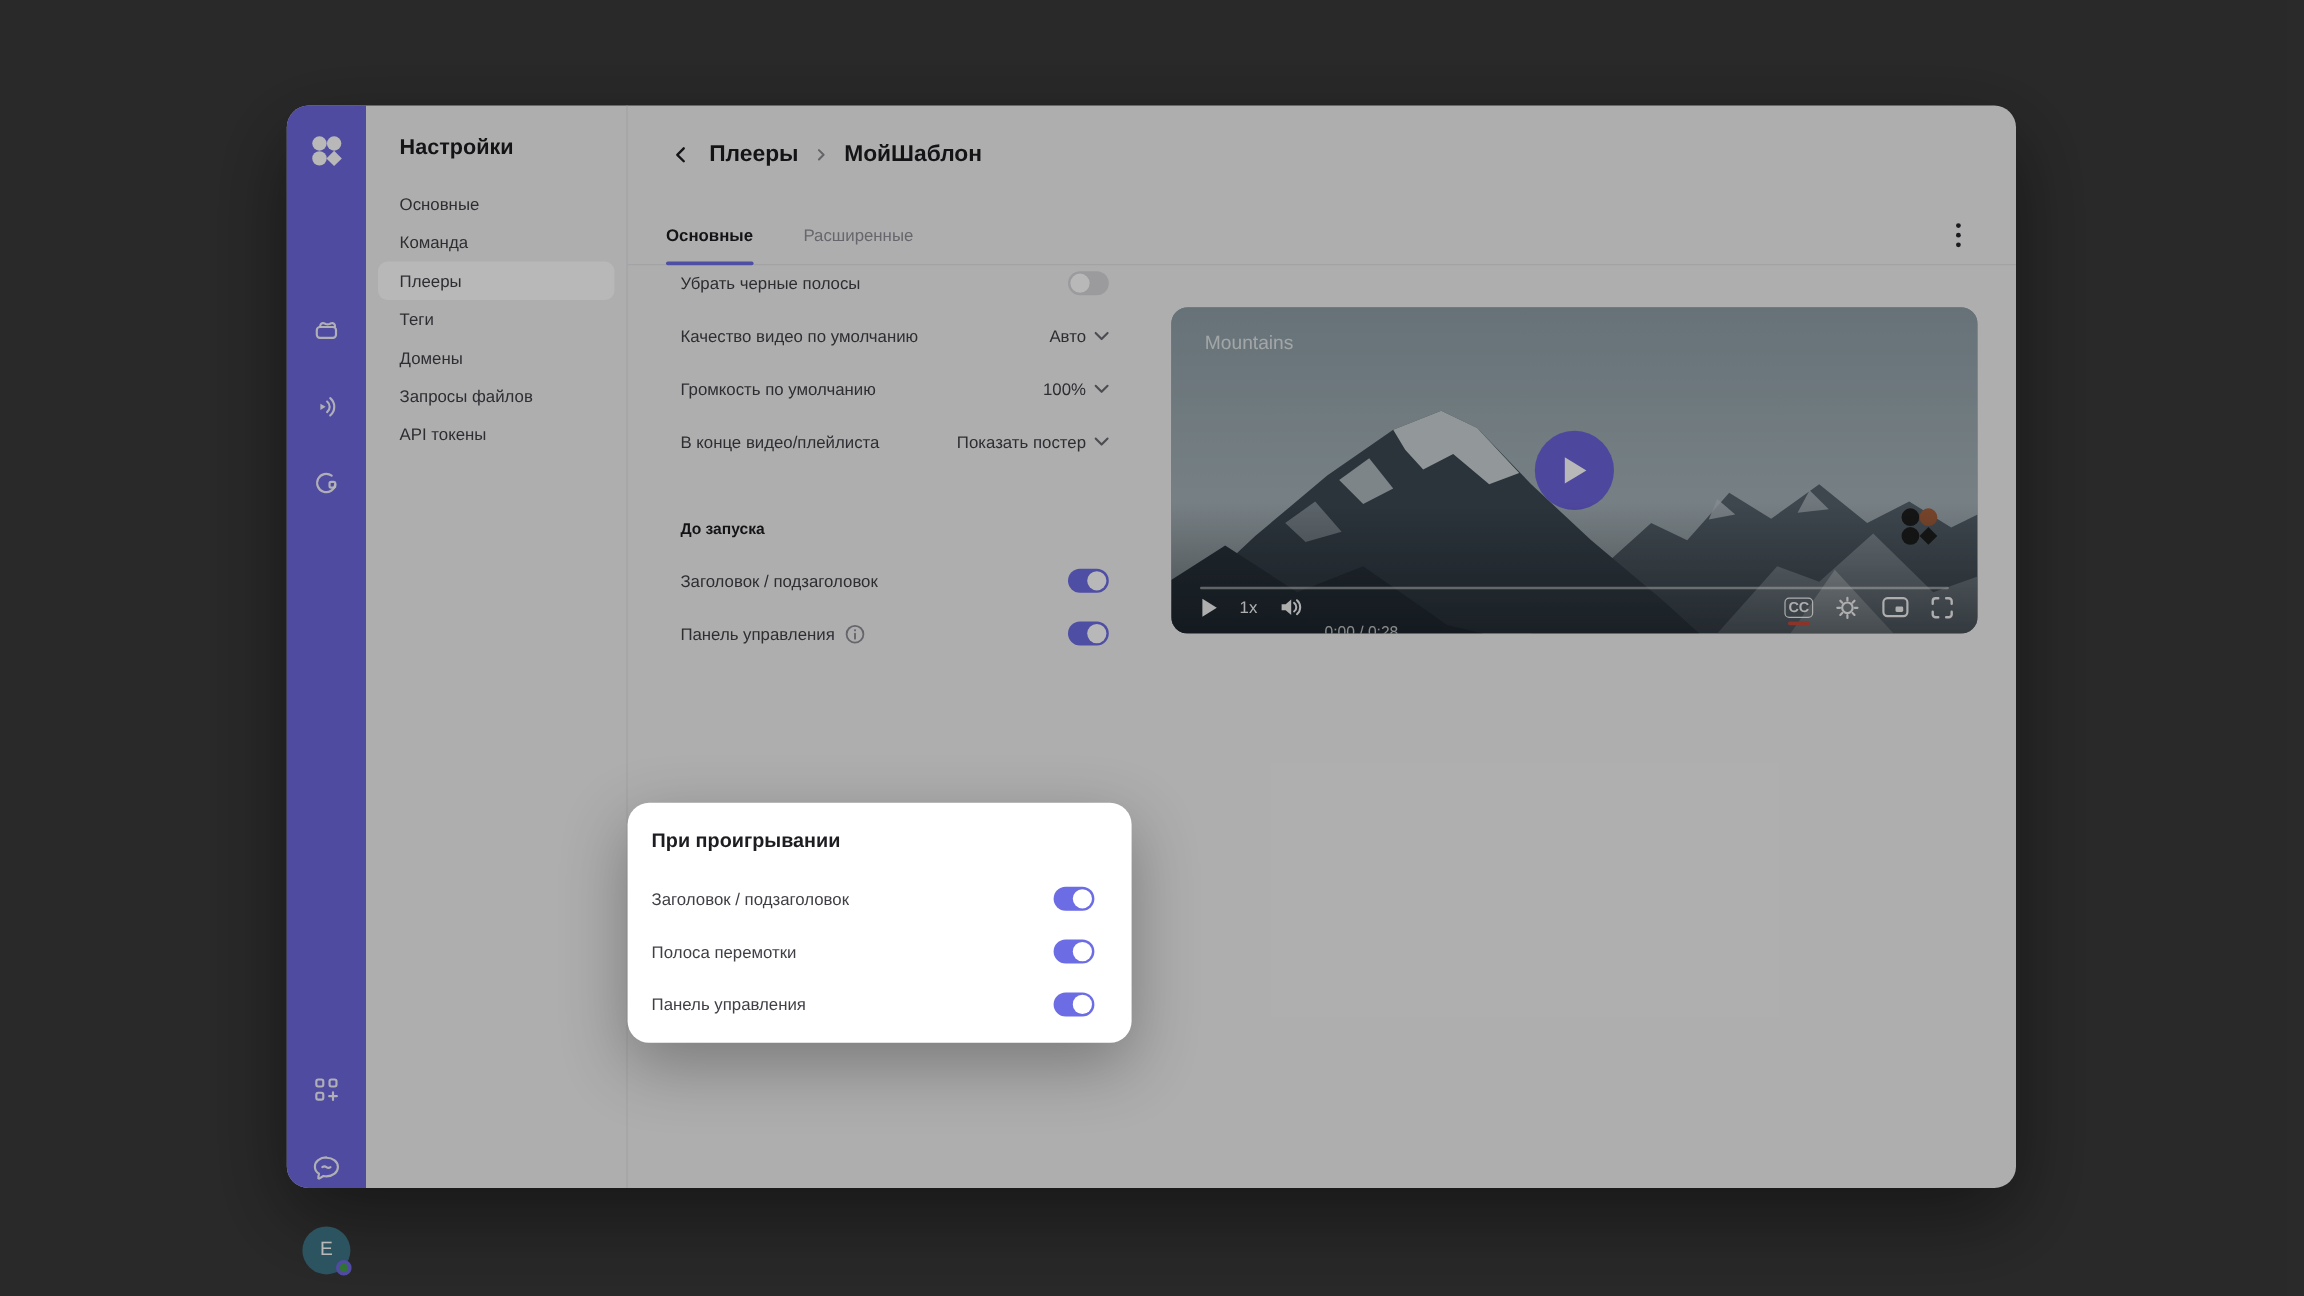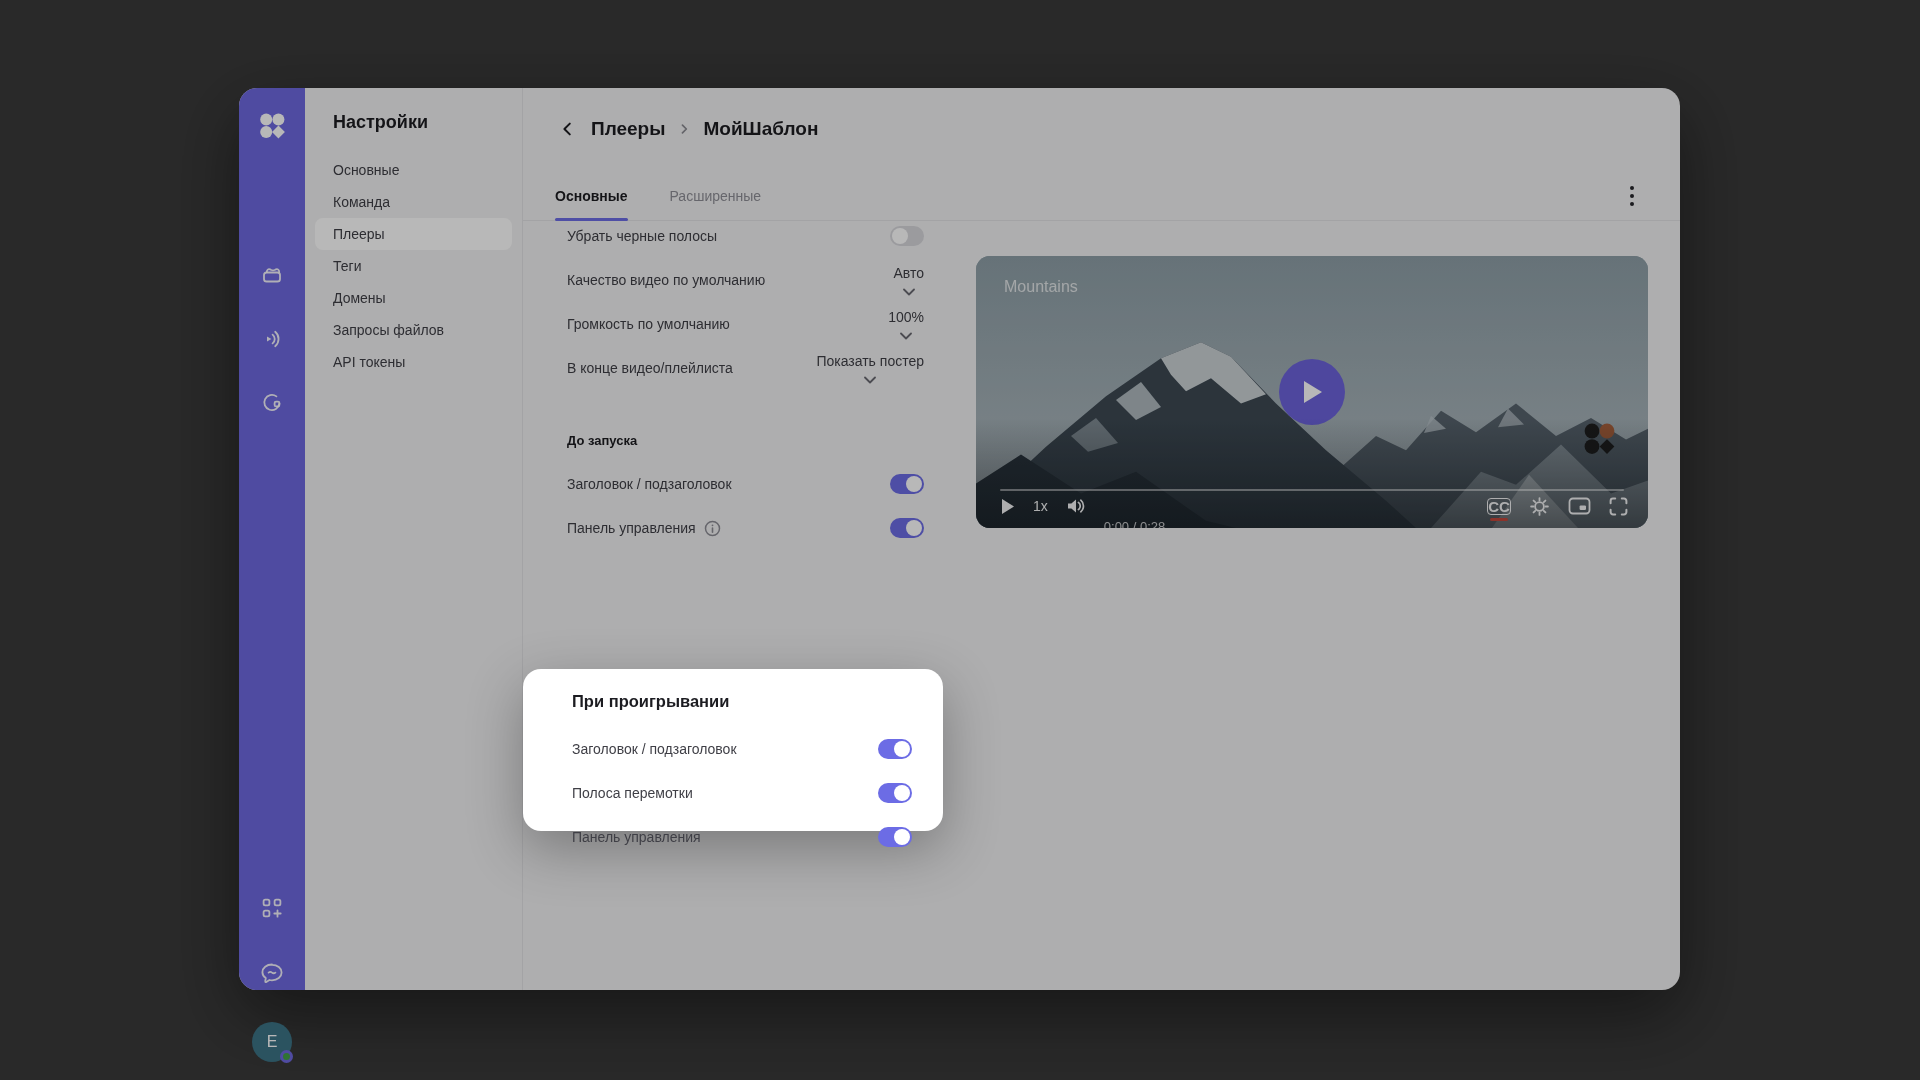--- a/index.html
+++ b/index.html
@@ -49,21 +49,21 @@
   .tab.inactive { color:#8E8E96; margin-left:42px; }
   .tab.active .tab-underline { position:absolute; left:0; right:0; bottom:-1px; height:3px;
                                background:#6C6CE5; border-radius:2px; }
   .kebab { position:absolute; right:36px; top:0; bottom:0; width:24px; display:flex; flex-direction:column;
            gap:4px; align-items:center; justify-content:center; cursor:pointer; }
   .kebab i { width:4px; height:4px; border-radius:50%; background:#26262B; }
 
   .settings-list { position:absolute; left:32px; top:126px; width:357px;margin-left:12px; }
   .row { height:44px; display:flex; align-items:center; justify-content:space-between; }
   .row-label { font-size:14px; color:#3F3F46; display:flex; align-items:center; gap:8px; }
-  .select { display:flex; align-items:center; gap:7px; cursor:pointer;flex-direction:column; }
+  .select { display:flex; align-items:center; gap:7px; cursor:pointer; }
   .select-value { font-size:14px; color:#3F3F46; }
   .select svg { color:#6A6A72; }
   .info { display:flex; color:#8D8D95; cursor:pointer; }
 
   .section-title { margin-top:28px; height:44px; display:flex; align-items:center;
                    font-size:13px; font-weight:700; color:#1C1C21; }
 
   .toggle { position:relative; width:34px; height:20px; border-radius:10px; cursor:pointer; flex:0 0 auto; }
   .toggle.on  { background:#6C6CE5; }
   .toggle.off { background:#D7D7DC; }
@@ -84,27 +84,27 @@
   .progress { position:absolute; left:24px; right:24px; bottom:37px; height:2px;
               background:rgba(255,255,255,.45); border-radius:1px; cursor:pointer; }
   .player-controls { position:absolute; left:24px; right:20px; bottom:2px; height:40px; display:flex;
                      align-items:center; gap:18px; color:#F1F2F3; }
   .pc-btn { display:flex; align-items:center; justify-content:center; cursor:pointer; color:#F1F2F3; }
   .speed { font-size:14px; font-weight:400; cursor:pointer; }
   .time { font-size:13px; color:rgba(255,255,255,.72);margin-top:41px; }
   .pc-spacer { flex:1; }
   .cc-wrap { position:relative; cursor:pointer; }
   .cc-box { width:24px; height:17px; border:1.8px solid #F1F2F3; border-radius:4px; display:flex;
-            align-items:center; justify-content:center; font-size:15px; font-weight:700; color:#F1F2F3; }
+            align-items:center; justify-content:center; font-size:12px; font-weight:700; color:#F1F2F3; }
   .cc-under { position:absolute; left:3px; right:3px; bottom:-6px; height:3px; background:#C2473B; border-radius:2px; }
 
   
   .dim-overlay { position:absolute; inset:0; background:rgba(0,0,0,.28); z-index:40; }
-  .spot-card { position:absolute; left:523px; top:669px; width:420px; height:162px; background:#FFFFFF;
-               border-radius:18px; box-shadow:0 18px 55px rgba(0,0,0,.30); z-index:50; padding:0 31px 0 49px; }
+  .spot-card { position:absolute; left:523px; top:669px; width:420px; height:200px; background:#FFFFFF;
+               border-radius:18px; box-shadow:0 18px 55px rgba(0,0,0,.30); z-index:50; padding:0 31px 0 20px; }
   .spot-card .card-title { margin-top:14px; height:36px; display:flex; align-items:center;
                            font-size:16.5px; font-weight:700; color:#1C1C21; }
   .spot-card .card-rows { margin-top:8px; }
 </style>
 </head>
 <body>
 
 <div class="stage">
   <div class="window">
 

